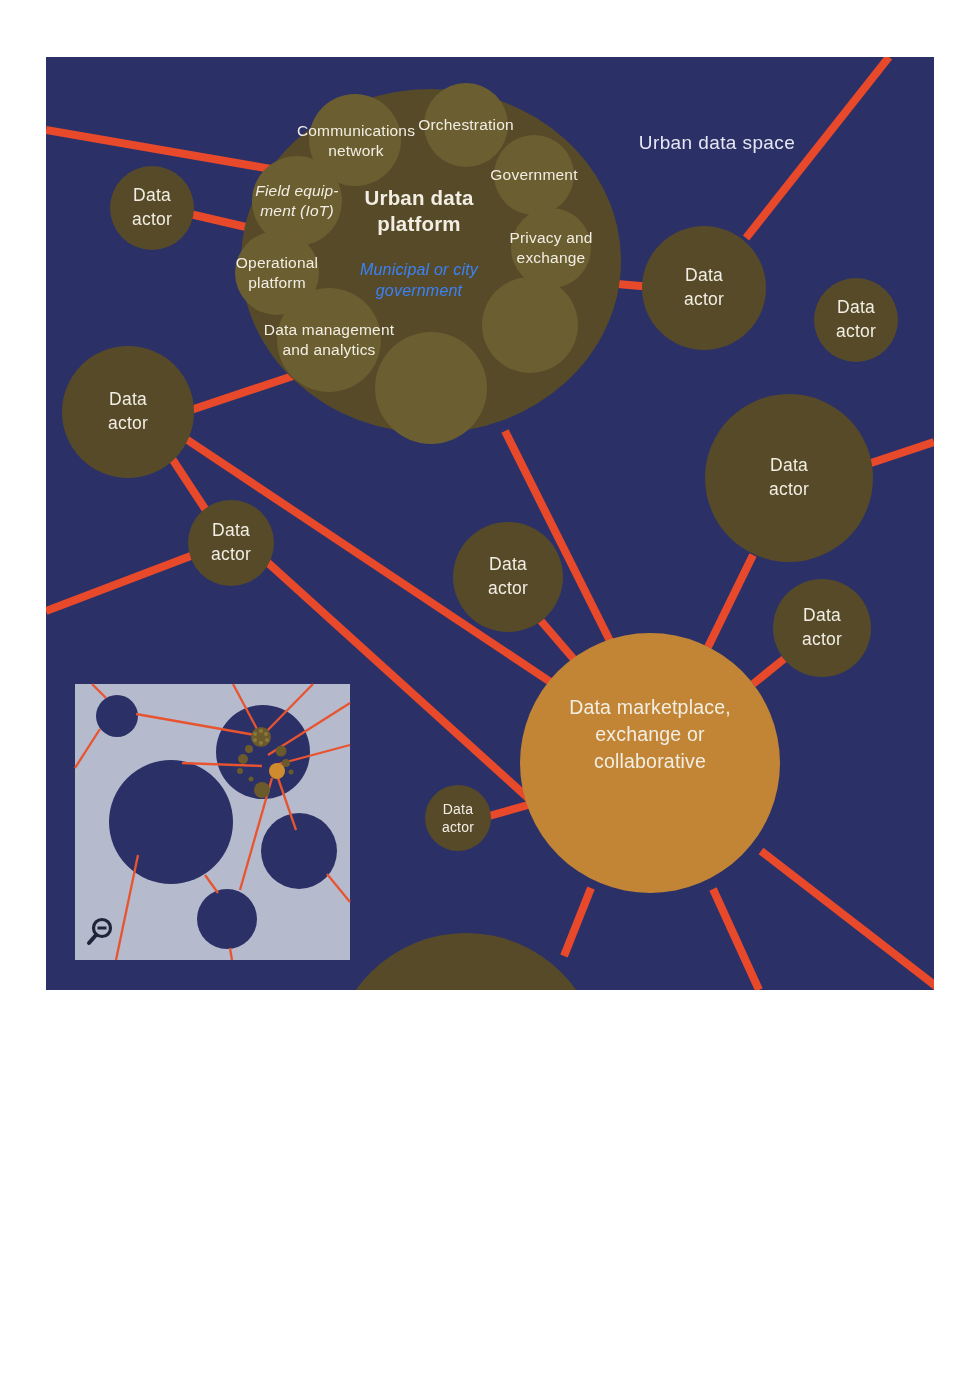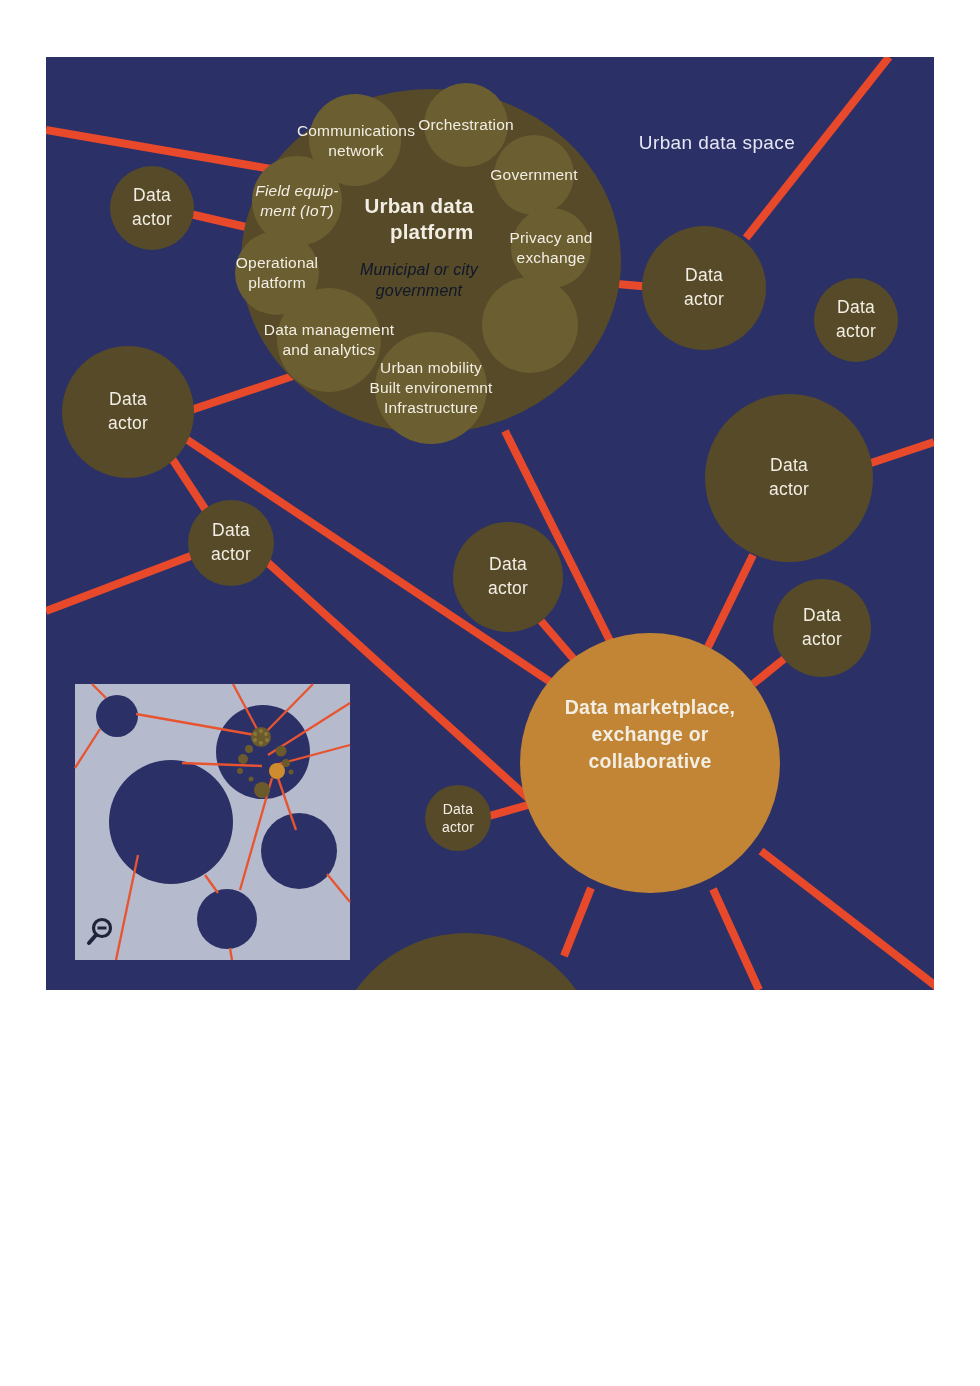--- a/index.html
+++ b/index.html
@@ -4,25 +4,25 @@
 <style>
   html,body{margin:0;padding:0;background:#ffffff;}
   .page{position:relative;width:980px;height:1386px;background:#ffffff;overflow:hidden;
         font-family:"Liberation Sans", sans-serif;}
   .panel{position:absolute;left:46px;top:57px;width:888px;height:933px;background:#2b3067;overflow:hidden;}
   .panel svg{position:absolute;left:0;top:0;}
   .lbl{position:absolute;transform:translate(-50%,-50%);white-space:pre-line;text-align:center;
        color:#f2eee3;line-height:1.3;letter-spacing:.2px;}
   .mod{font-size:15.5px;}
   .plat-title{font-size:20.5px;font-weight:700;line-height:1.28;}
-  .plat-sub{font-size:16px;font-style:italic;color:#0f172a;}
+  .plat-sub{font-size:16px;font-style:italic;color:#3b82f6;}
   .space-lbl{font-size:19px;color:#e6e7f2;letter-spacing:.4px;}
   .actor-lbl{font-size:17.5px;line-height:1.35;}
   .actor-sm{font-size:14px;line-height:1.3;}
-  .mkt-title{font-size:19.5px;font-weight:700;line-height:1.38;}
+  .mkt-title{font-size:19.5px;font-weight:400;line-height:1.38;}
   .mkt-sub{font-size:15.5px;font-style:italic;color:#f0e4c9;}
   .legend{position:absolute;left:0;top:990px;width:980px;height:396px;background:#ffffff;}
 </style>
 </head>
 <body>
 
 <div class="page">
 
   <div class="panel">
     <svg width="888" height="933" viewBox="0 0 888 933">
@@ -128,40 +128,37 @@
           <line x1="51.5" y1="871" x2="60.5" y2="871" stroke-width="3"></line>
           <line x1="50" y1="878" x2="43" y2="886" stroke-width="4" stroke-linecap="round"></line>
         </g>
       </g>
     </svg>
 
   </div>
 
   <div class="lbl space-lbl" style="left:717px;top:123px;margin-top:20px;">Urban data space</div>
 
-  <div class="lbl plat-title" style="left:419px;top:219px;text-align:right;">Urban data
+  <div class="lbl plat-title" style="left:419px;top:211px;">Urban data
 platform</div>
   <div class="lbl plat-sub" style="left:419px;top:281px;">Municipal or city
 government</div>
 
   <div class="lbl mod" style="left:356px;top:141px;">Communications
 network</div>
   <div class="lbl mod" style="left:466px;top:125px;">Orchestration</div>
   <div class="lbl mod" style="left:534px;top:175px;">Government</div>
   <div class="lbl mod" style="left:297px;top:201px;font-style:italic;">Field equip-
 ment (IoT)</div>
   <div class="lbl mod" style="left:551px;top:248px;">Privacy and
 exchange</div>
   <div class="lbl mod" style="left:277px;top:273px;">Operational
 platform</div>
   <div class="lbl mod" style="left:329px;top:340px;">Data management
 and analytics</div>
-  <div class="lbl mod" style="left:431px;top:388px;">Urban mobility
-Built environemnt
-Infrastructure</div>
 
   <div class="lbl actor-lbl" style="left:152px;top:208px;">Data
 actor</div>
   <div class="lbl actor-lbl" style="left:704px;top:288px;">Data
 actor</div>
   <div class="lbl actor-lbl" style="left:856px;top:320px;">Data
 actor</div>
   <div class="lbl actor-lbl" style="left:128px;top:412px;">Data
 actor</div>
   <div class="lbl actor-lbl" style="left:231px;top:543px;">Data

